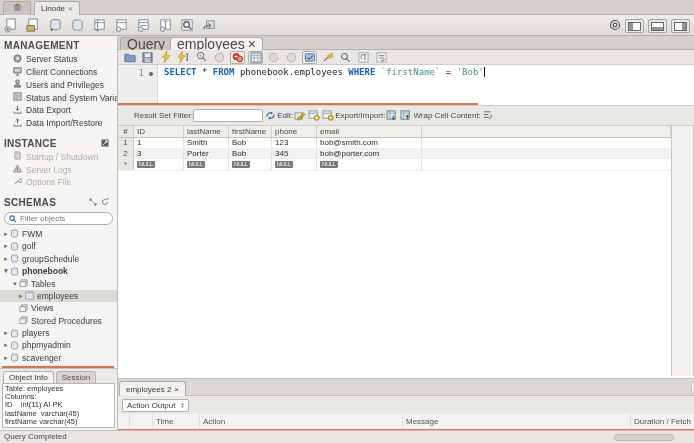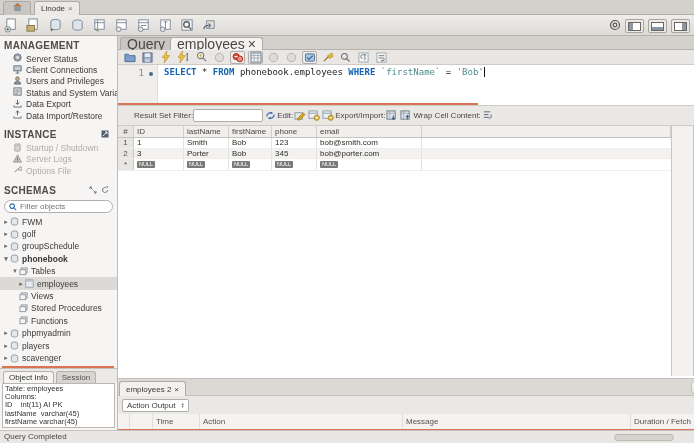--- a/index.html
+++ b/index.html
@@ -381,48 +381,39 @@
       </div>
     <div class="trow lv1" style="padding-left:19px;">
         <span class="ticon">
           <svg width="9" height="9" viewBox="0 0 10 10">
             <rect x="2.5" y="1" width="6.5" height="5.5" fill="#eceae6" stroke="#8a96a4"></rect>
             <rect x="1" y="3" width="6.5" height="5.5" fill="#f6f5f3" stroke="#8a96a4"></rect>
           </svg>
         </span>
         <span>Stored Procedures</span>
       </div>
-    <div class="trow lv1" style="padding-left:19px;">
-        <span class="ticon">
-          <svg width="9" height="9" viewBox="0 0 10 10">
-            <rect x="2.5" y="1" width="6.5" height="5.5" fill="#eceae6" stroke="#8a96a4"></rect>
-            <rect x="1" y="3" width="6.5" height="5.5" fill="#f6f5f3" stroke="#8a96a4"></rect>
-          </svg>
-        </span>
-        <span>Functions</span>
-      </div>
     <div class="trow lv0">
         <span class="arr">▸</span>
         <span class="ticon">
           <svg width="9" height="9" viewBox="0 0 10 10">
             <ellipse cx="5" cy="2.5" rx="3.5" ry="1.4" fill="#e4e8ec" stroke="#8a96a4"></ellipse>
             <path d="M1.5 2.5v5c0 .8 1.6 1.4 3.5 1.4s3.5-.6 3.5-1.4v-5" fill="#e4e8ec" stroke="#8a96a4"></path>
           </svg>
         </span>
-        <span>phpmyadmin</span>
+        <span>players</span>
       </div>
     <div class="trow lv0">
         <span class="arr">▸</span>
         <span class="ticon">
           <svg width="9" height="9" viewBox="0 0 10 10">
             <ellipse cx="5" cy="2.5" rx="3.5" ry="1.4" fill="#e4e8ec" stroke="#8a96a4"></ellipse>
             <path d="M1.5 2.5v5c0 .8 1.6 1.4 3.5 1.4s3.5-.6 3.5-1.4v-5" fill="#e4e8ec" stroke="#8a96a4"></path>
           </svg>
         </span>
-        <span>players</span>
+        <span>phpmyadmin</span>
       </div>
     <div class="trow lv0">
         <span class="arr">▸</span>
         <span class="ticon">
           <svg width="9" height="9" viewBox="0 0 10 10">
             <ellipse cx="5" cy="2.5" rx="3.5" ry="1.4" fill="#e4e8ec" stroke="#8a96a4"></ellipse>
             <path d="M1.5 2.5v5c0 .8 1.6 1.4 3.5 1.4s3.5-.6 3.5-1.4v-5" fill="#e4e8ec" stroke="#8a96a4"></path>
           </svg>
         </span>
         <span>scavenger</span>

